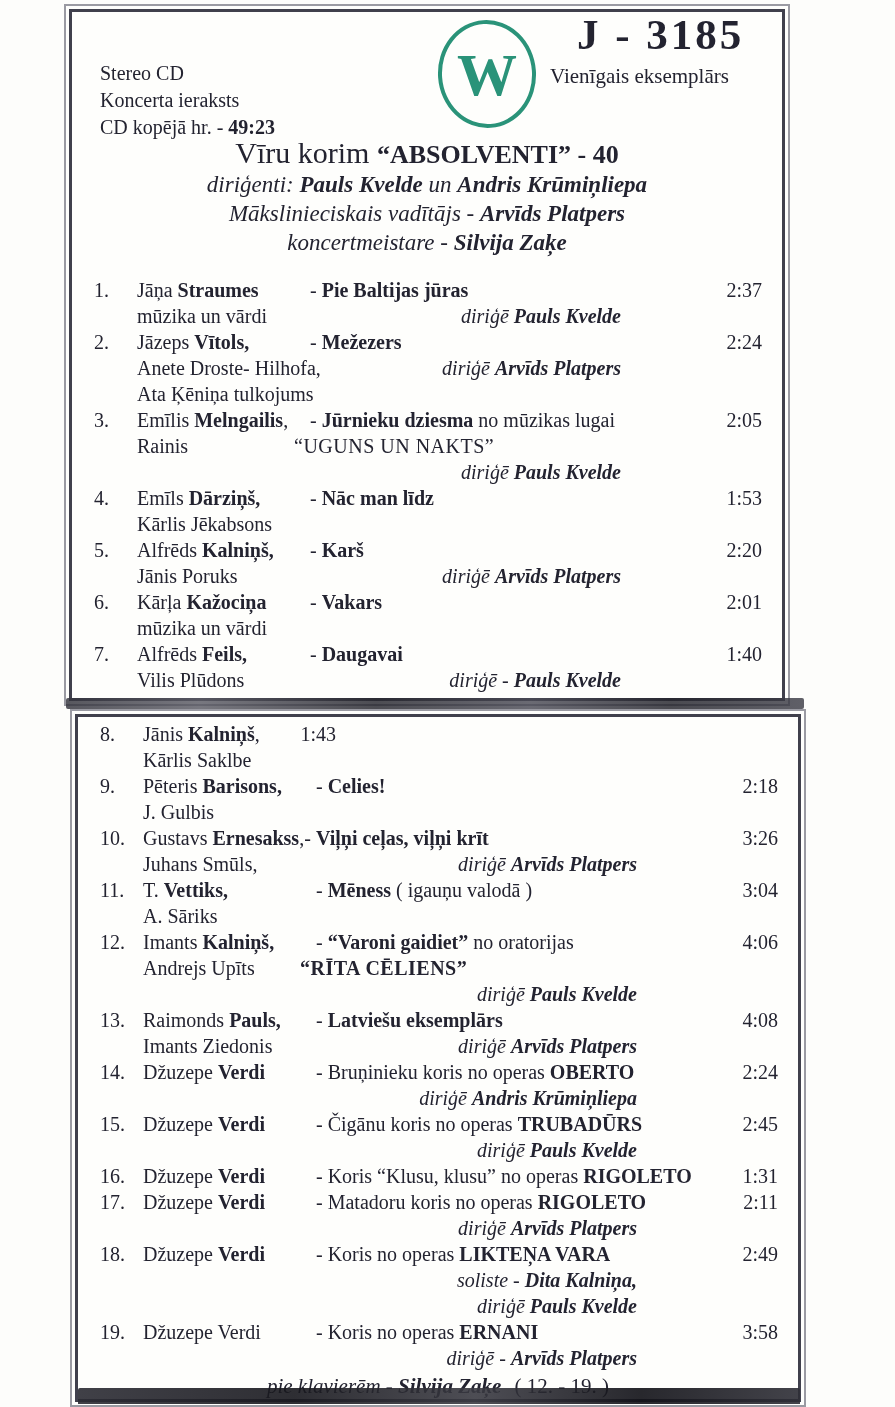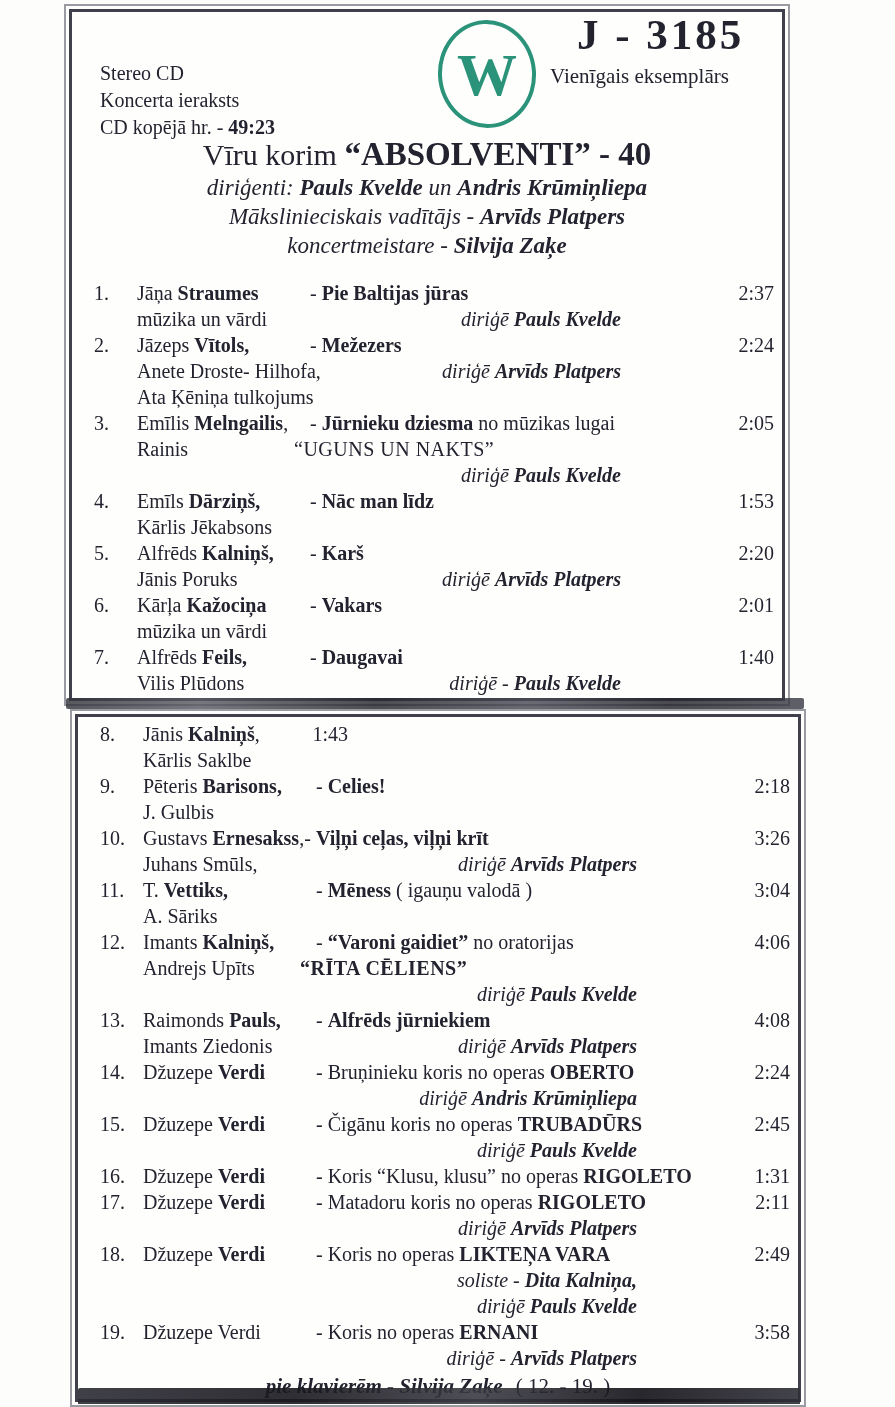--- a/index.html
+++ b/index.html
@@ -21,37 +21,37 @@
     position:absolute;left:366px;top:8px;width:90px;height:100px;
     border:4px solid var(--logo-color,#2a9379);border-radius:50%;
     display:flex;align-items:center;justify-content:center;transform:rotate(-4deg);
   }
   .logo-letter{font-size:60px;font-weight:bold;color:var(--logo-color,#2a9379);transform:rotate(4deg) translateY(1px);}
   .catalog{position:absolute;left:505px;top:-2px;font-size:43px;font-weight:bold;letter-spacing:3px;}
   .copy-note{position:absolute;left:478px;top:52px;font-size:21px;}
 
   
   .title{text-align:center;font-size:30px;margin-top:0;}
-  .title b{font-size:33px;}
+  .title b{font-size:26px;}
   .subtitle{text-align:center;font-style:italic;font-size:23px;line-height:29px;}
 
   
   .tracks{margin-top:20px;}
   #card2 .tracks{margin-top:4px;}
   .trow{display:flex;font-size:20px;line-height:26px;}
   .t-num{width:46px;padding-left:22px;box-sizing:border-box;flex:none;}
   .t-author{width:176px;padding-left:19px;box-sizing:border-box;flex:none;white-space:nowrap;}
   .t-mid{flex:1;min-width:0;white-space:nowrap;}
   .t-title{padding-left:16px;box-sizing:border-box;}
   .t-mid.conductor{font-style:italic;text-align:right;padding-right:105px;}
   .t-mid.quote{text-align:left;padding-right:105px;letter-spacing:.5px;}
-  .t-time{width:56px;flex:none;text-align:right;padding-right:8px;box-sizing:border-box;}
+  .t-time{width:56px;flex:none;text-align:right;padding-right:20px;box-sizing:border-box;}
 
   .footer{text-align:center;font-size:21px;line-height:28px;margin-top:1px;}
-  .footer-italic{font-style:italic;font-weight:bold;}
+  .footer-italic{font-style:italic;}
   .footer-plain{margin-left:8px;}
 
   
   .junction-band{
     position:absolute;left:66px;top:698px;width:738px;height:11px;
     background:linear-gradient(90deg,#33333c 0%,#5a5a64 18%,#26262e 42%,#4a4a55 63%,#23232b 82%,#3d3d47 100%);
     opacity:.82;border-radius:2px;
   }
   .bottom-band{
     position:absolute;left:78px;top:1388px;width:722px;height:16px;
@@ -249,21 +249,21 @@
           </div>
           <div class="trow trow-sub">
             <span class="t-num"></span>
             <span class="t-author"></span>
             <span class="t-mid conductor">diriģē <b>Pauls Kvelde</b></span>
             <span class="t-time"></span>
           </div>
           <div class="trow">
             <span class="t-num">13.</span>
             <span class="t-author">Raimonds <b>Pauls,</b></span>
-            <span class="t-mid t-title">- <b>Alfrēds jūrniekiem</b></span>
+            <span class="t-mid t-title">- <b>Latviešu eksemplārs</b></span>
             <span class="t-time">4:08</span>
           </div>
           <div class="trow trow-sub">
             <span class="t-num"></span>
             <span class="t-author">Imants Ziedonis</span>
             <span class="t-mid conductor">diriģē <b>Arvīds Platpers</b></span>
             <span class="t-time"></span>
           </div>
           <div class="trow">
             <span class="t-num">14.</span>

